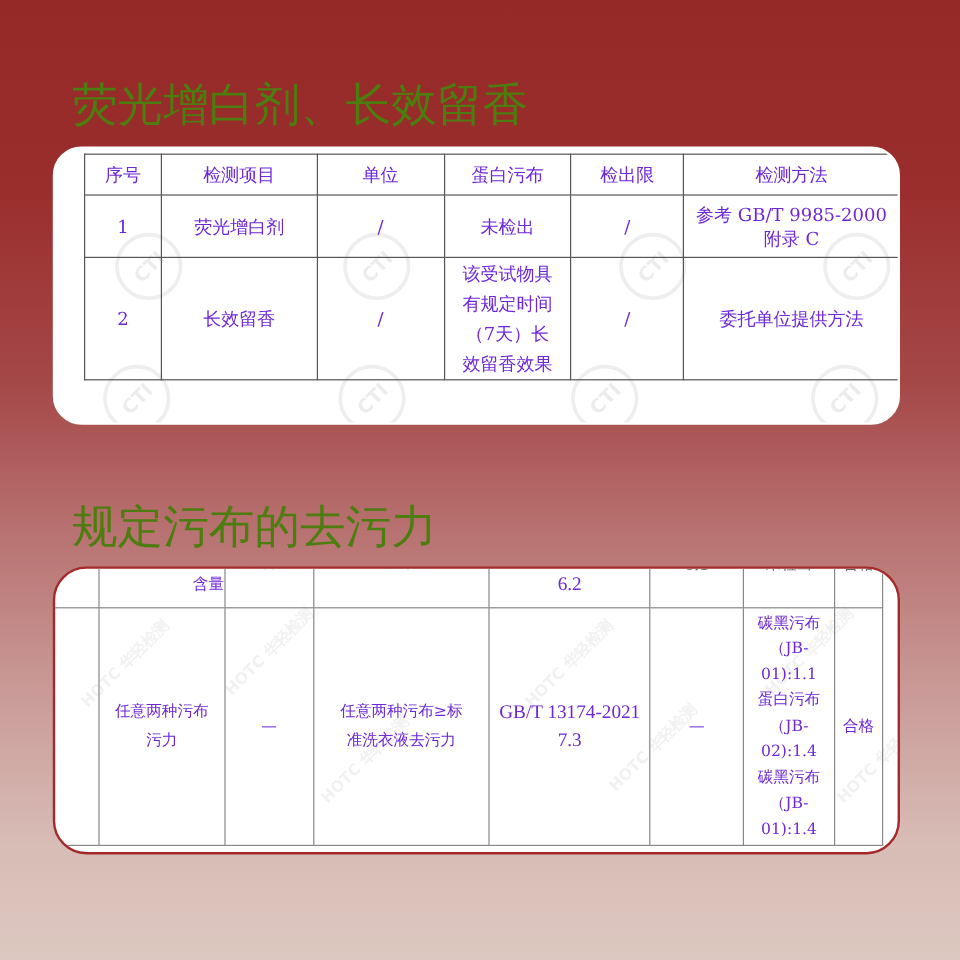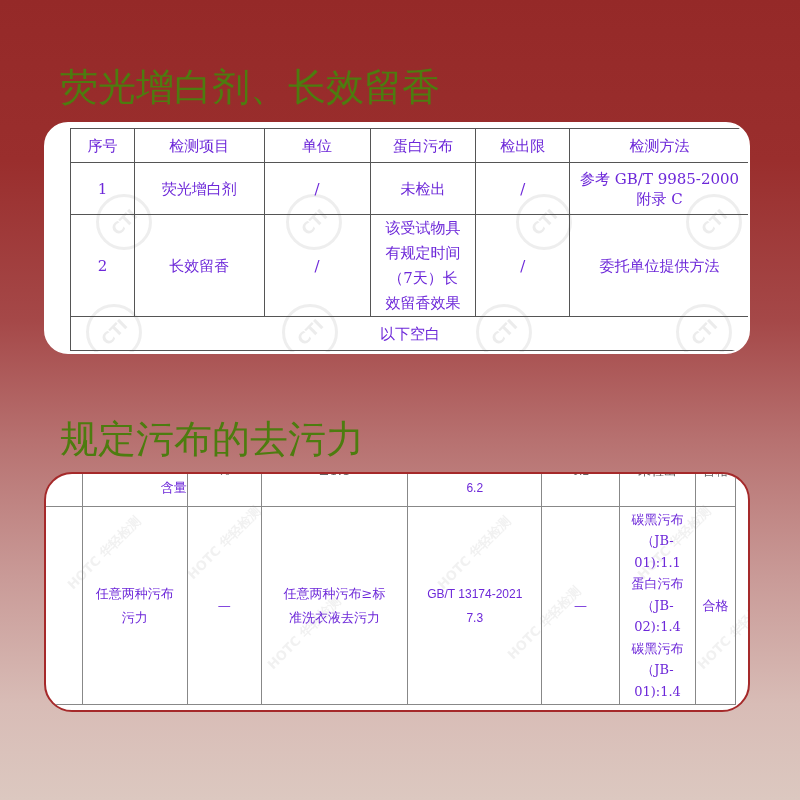--- a/index.html
+++ b/index.html
@@ -21,21 +21,21 @@
   .card2 { left: 44px; top: 472px; width: 706px; height: 240px; border-radius: 28px; }
   table { border-collapse: collapse; position: absolute; }
   td {
     border: 1px solid #555; text-align: center; vertical-align: middle;
     color: #6d28d9; padding: 0; box-sizing: border-box;
   }
   .t1 { left: 24px; top: 4px; width: 680px; font-size: 15px; font-family: "DejaVu Serif", "Liberation Serif", serif; }
   .t1 td { line-height: 20px; }
   .t2 { left: -20px; top: -20px; width: 710px; font-size: 13px; font-family: "DejaVu Serif", "Liberation Serif", serif; }
   .t2 td { border-color: #888; line-height: 24px; }
-  .t2 .mono { font-family: Liberation Sans, sans-serif; font-size: 12px; }
+  .t2 .mono { font-family: Liberation Serif, serif; font-size: 16px; }
   .wm {
     position: absolute; width: 56px; height: 56px; border-radius: 50%;
     border: 3px solid rgba(160,160,160,0.18); box-sizing: border-box;
     color: rgba(150,150,150,0.18); font-family: "DejaVu Sans", sans-serif;
     font-weight: bold; font-size: 16px; display: flex; align-items: center; justify-content: center;
     transform: rotate(-45deg); pointer-events: none;
   }
   .wm2 {
     position: absolute; color: rgba(170,170,170,0.16); font-family: "DejaVu Sans", sans-serif;
     font-weight: bold; font-size: 13px; transform: rotate(-45deg); pointer-events: none; white-space: nowrap;
@@ -89,23 +89,20 @@
       <td>长效留香</td>
       <td>/</td>
       <td style="line-height:25px;">
         <div>该受试物具</div>
         <div>有规定时间</div>
         <div>（7天）长</div>
         <div>效留香效果</div>
       </td>
       <td>/</td>
       <td>委托单位提供方法</td>
-    </tr>
-    <tr style="height:34px">
-      <td colspan="6">以下空白</td>
     </tr>
   </tbody>
     </table>
 </div>
 
 <div class="section-title" style="top:420px;">规定污布的去污力</div>
 
 <div class="card card2">
   <div class="wm2" style="left:10px;top:70px;">HOTC 华轻检测</div>
   <div class="wm2" style="left:130px;top:60px;">HOTC 华轻检测</div>

